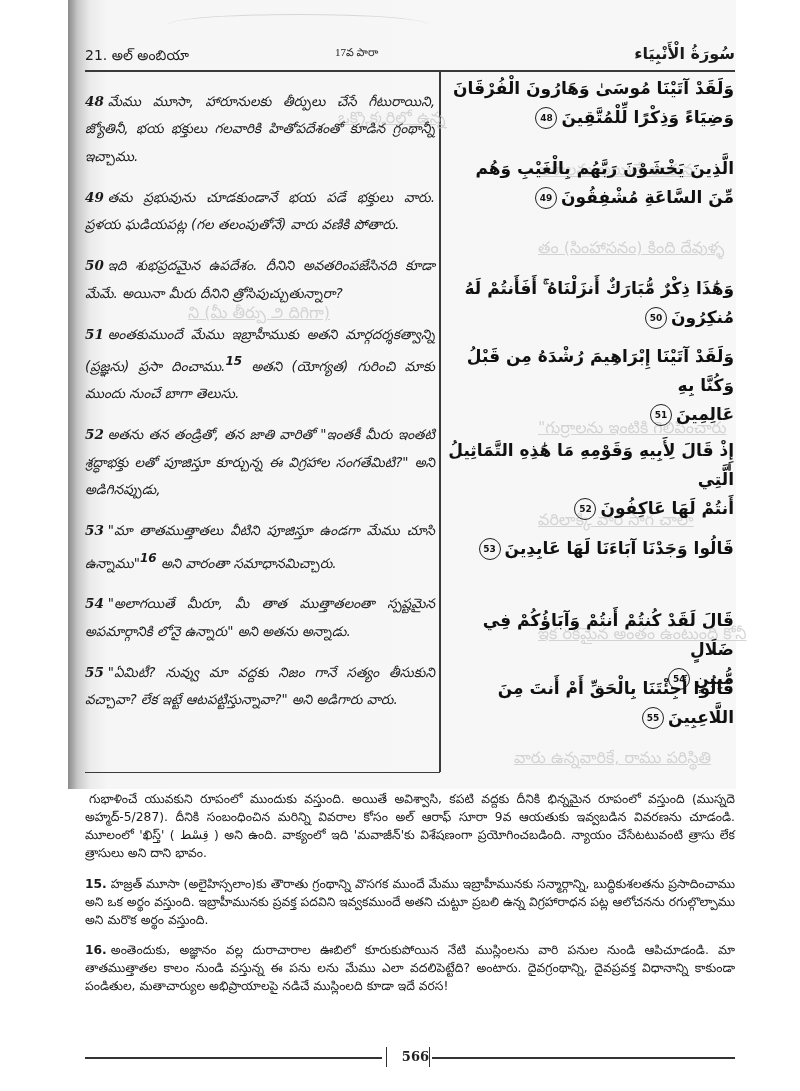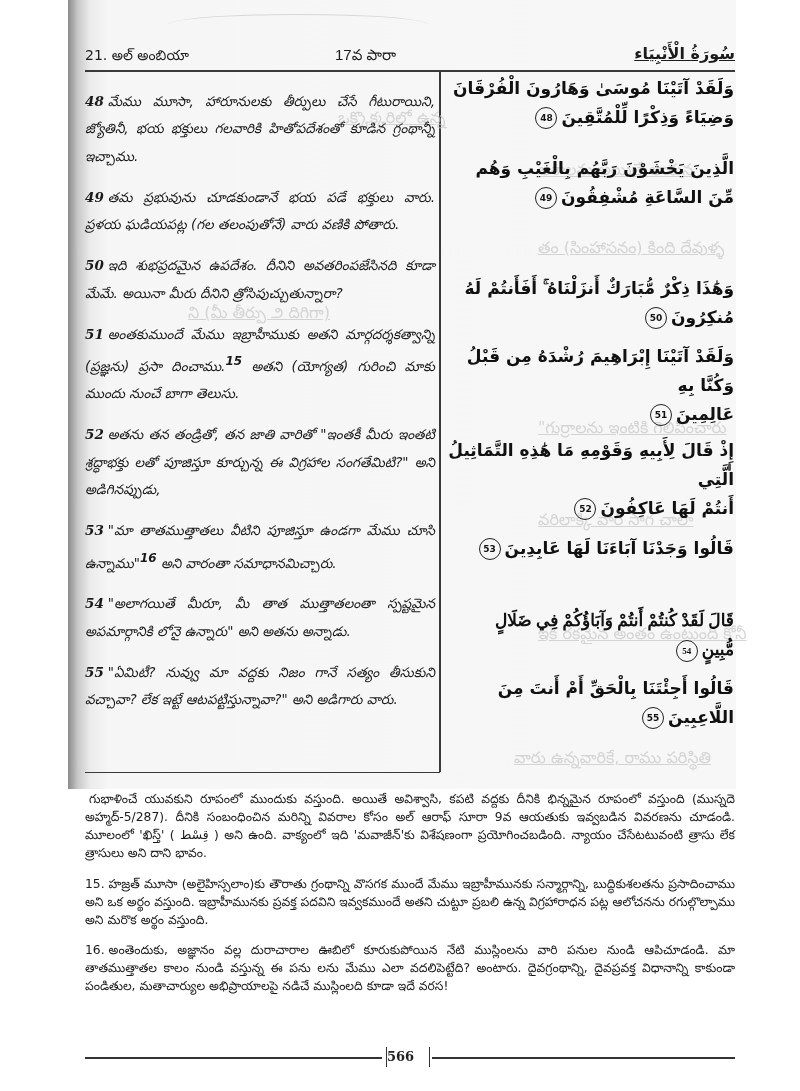--- a/index.html
+++ b/index.html
@@ -14,22 +14,22 @@
     }
     .scribble {
       position: absolute; left: 100px; top: 14px; width: 260px; height: 20px;
       border-top: 1px solid #cfcfcf; border-radius: 50%; opacity: 0.8;
     }
     .header {
       position: absolute; left: 17px; top: 44px; width: 650px; height: 26px;
       border-bottom: 2px solid #3a3a3a;
     }
     .header .left { position: absolute; left: 0; top: 3px; font-size: 14px; color: #1c1c1c; }
-    .header .center { position: absolute; left: 250px; top: 2px; font-size: 15px; color: #1c1c1c; font-family: Liberation Sans, sans-serif; }
-    .header .right { position: absolute; right: 0; top: 0px; font-size: 16px; color: #1c1c1c; font-weight: bold; text-decoration: underline; direction: rtl; }
+    .header .center { position: absolute; left: 250px; top: 2px; font-size: 11px; color: #1c1c1c; font-family: Liberation Serif, serif; }
+    .header .right { position: absolute; right: 0; top: 0px; font-size: 16px; color: #1c1c1c; font-weight: bold; direction: rtl; }
     .divider {
       position: absolute; left: 371px; top: 72px; width: 2px; height: 700px; background: #3a3a3a;
     }
     .left-col {
       position: absolute; left: 17px; top: 74px; width: 350px;
     }
     .verse {
       font-size: 13.5px; line-height: 27.5px; color: #1a1a1a; margin-bottom: 8px;
       text-align: justify;
       font-style: italic;
@@ -54,31 +54,31 @@
     }
     .footnote-sep {
       position: absolute; left: 17px; top: 772px; width: 355px; height: 1px; background: #3a3a3a;
     }
     .footnotes {
       position: absolute; left: 17px; top: 778px; width: 650px;
     }
     .fn {
       font-size: 12.3px; line-height: 18px; color: #1a1a1a; margin-bottom: 8px; text-align: justify;
     }
-    .fn .fnum { font-weight: normal; margin-right: 4px; margin-top: 36px; }
+    .fn .fnum { font-weight: bold; margin-right: 4px; margin-top: 36px; }
     .folio {
       position: absolute; left: 17px; top: 1047px; width: 650px; height: 20px;
     }
     .folio .line { position: absolute; top: 10px; height: 1.5px; background: #333; }
     .folio .line.l { left: 0; width: 297px; }
     .folio .line.r { left: 347px; width: 303px; }
     .folio .num {
       position: absolute; left: 301px; top: 0; width: 42px; height: 20px;
       border-left: 1.5px solid #333; border-right: 1.5px solid #333;
-      text-align: left; font-size: 13px; line-height: 20px; font-weight: bold; color: #222;
+      text-align: right; font-size: 13px; line-height: 20px; font-weight: bold; color: #222;
       font-family: "DejaVu Serif", serif;
     }
     .spot { position: absolute; width: 3px; height: 8px; background: #555; border-radius: 2px; }
   </style>
 </head>
 <body>
 
 <div class="page">
   <div class="scribble"></div>
 
@@ -127,21 +127,21 @@
       <div>وَلَقَدْ آتَيْنَا إِبْرَاهِيمَ رُشْدَهُ مِن قَبْلُ وَكُنَّا بِهِ</div>
       <div><span>عَالِمِينَ</span><span class="ayah-marker">51</span></div>
     </div>
     <div class="arabic" style="top:362px;">
       <div>إِذْ قَالَ لِأَبِيهِ وَقَوْمِهِ مَا هَٰذِهِ التَّمَاثِيلُ الَّتِي</div>
       <div><span>أَنتُمْ لَهَا عَاكِفُونَ</span><span class="ayah-marker">52</span></div>
     </div>
     <div class="arabic" style="top:460px;">
       <div><span>قَالُوا وَجَدْنَا آبَاءَنَا لَهَا عَابِدِينَ</span><span class="ayah-marker">53</span></div>
     </div>
-    <div class="arabic" style="top:532px;font-family:Liberation Serif, serif;">
+    <div class="arabic" style="top:532px;">
       <div>قَالَ لَقَدْ كُنتُمْ أَنتُمْ وَآبَاؤُكُمْ فِي ضَلَالٍ</div>
       <div><span>مُّبِينٍ</span><span class="ayah-marker">54</span></div>
     </div>
     <div class="arabic" style="top:600px;">
       <div><span>قَالُوا أَجِئْتَنَا بِالْحَقِّ أَمْ أَنتَ مِنَ اللَّاعِبِينَ</span><span class="ayah-marker">55</span></div>
     </div>
   </div>
 
   <div class="spot" style="left:660px; top:463px;"></div>
 

